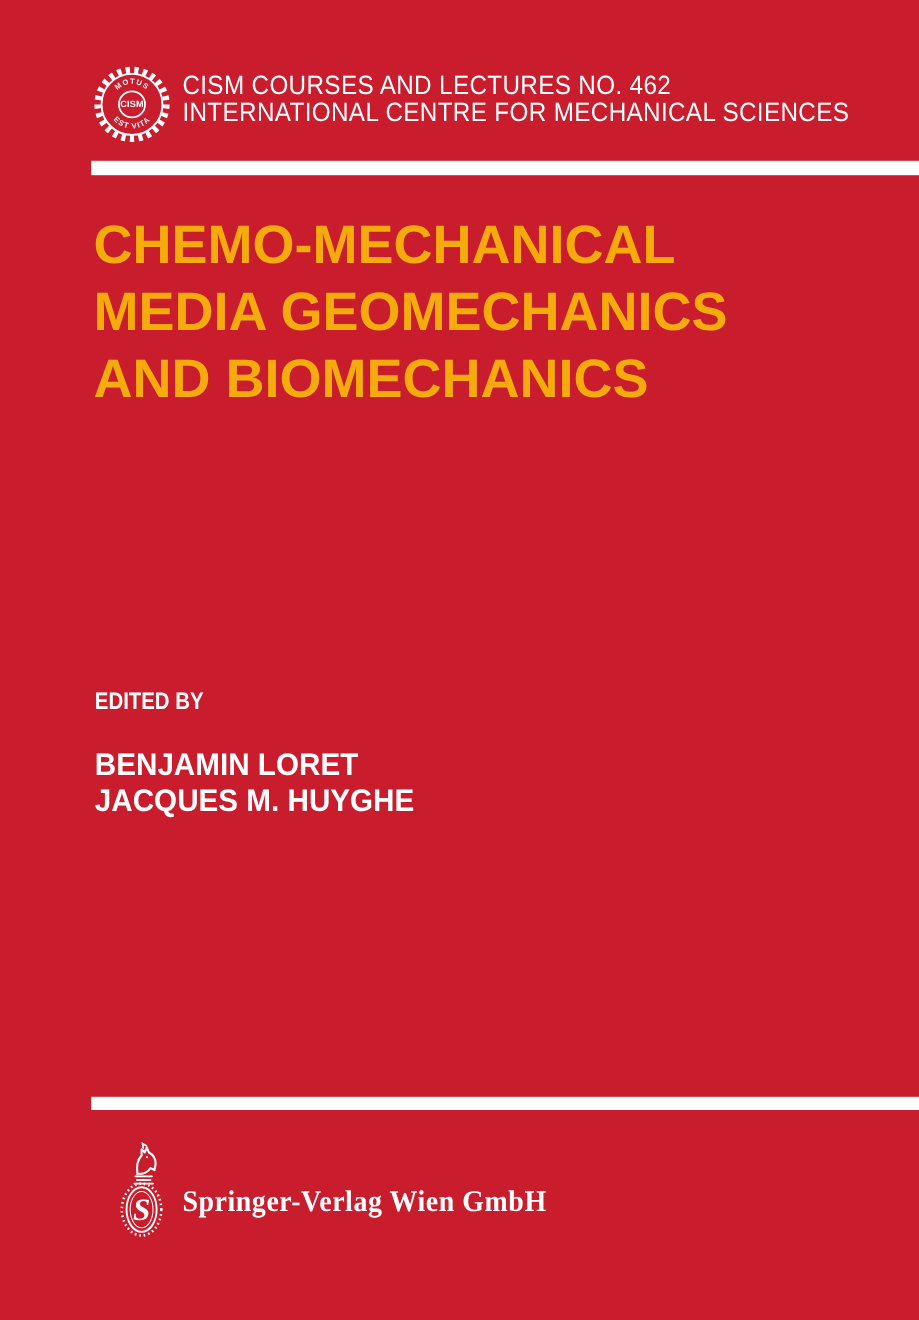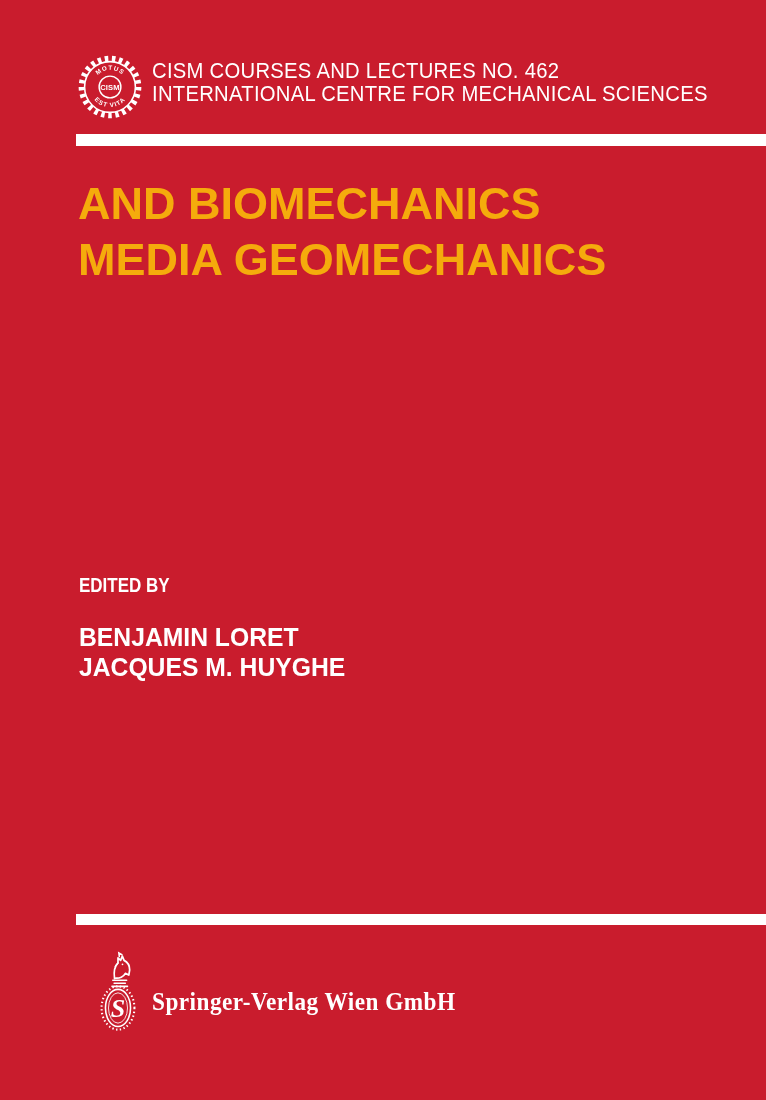--- a/index.html
+++ b/index.html
@@ -88,22 +88,23 @@
   </svg>
 
   <div class="masthead-text">
     <div>CISM COURSES AND LECTURES NO. 462</div>
     <div>INTERNATIONAL CENTRE FOR MECHANICAL SCIENCES</div>
   </div>
 
   <div class="rule rule-top"></div>
 
   <h1 class="title">
+    <div>CHEMO-MECHANICAL</div>
+    <div>MEDIA GEOMECHANICS</div>
     <div>AND BIOMECHANICS</div>
-    <div>MEDIA GEOMECHANICS</div>
   </h1>
 
   <div class="edited-heading">EDITED BY</div>
   <div class="editor-names">
     <div>BENJAMIN LORET</div>
     <div>JACQUES M. HUYGHE</div>
   </div>
 
   <div class="rule rule-bottom"></div>
 

